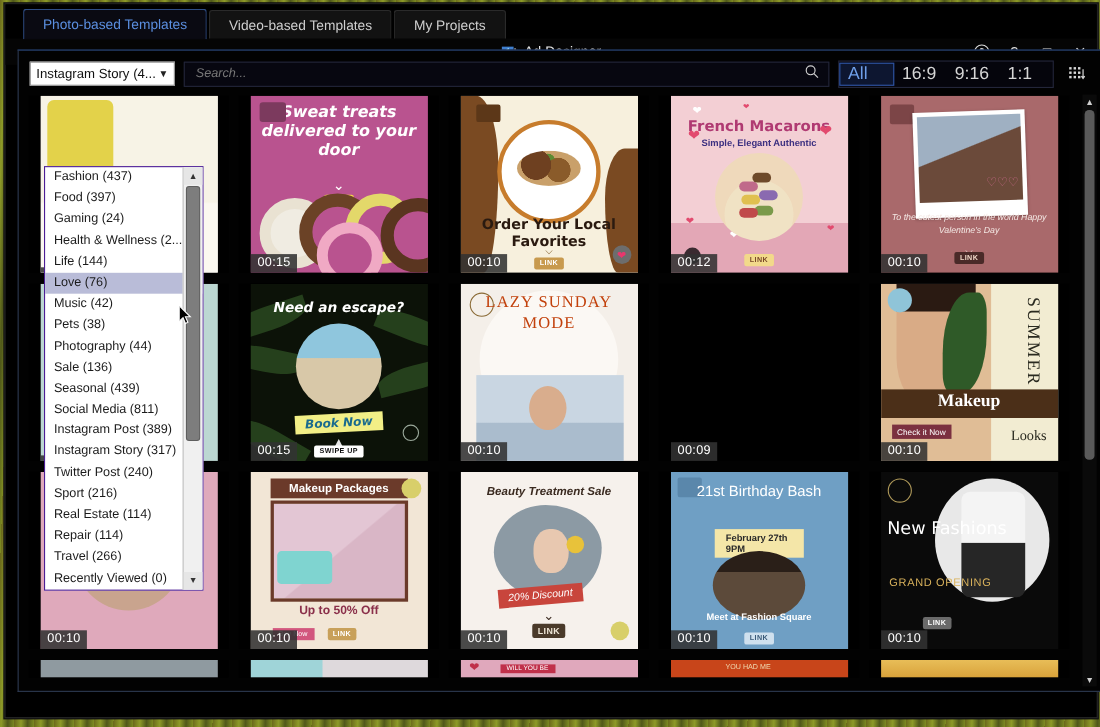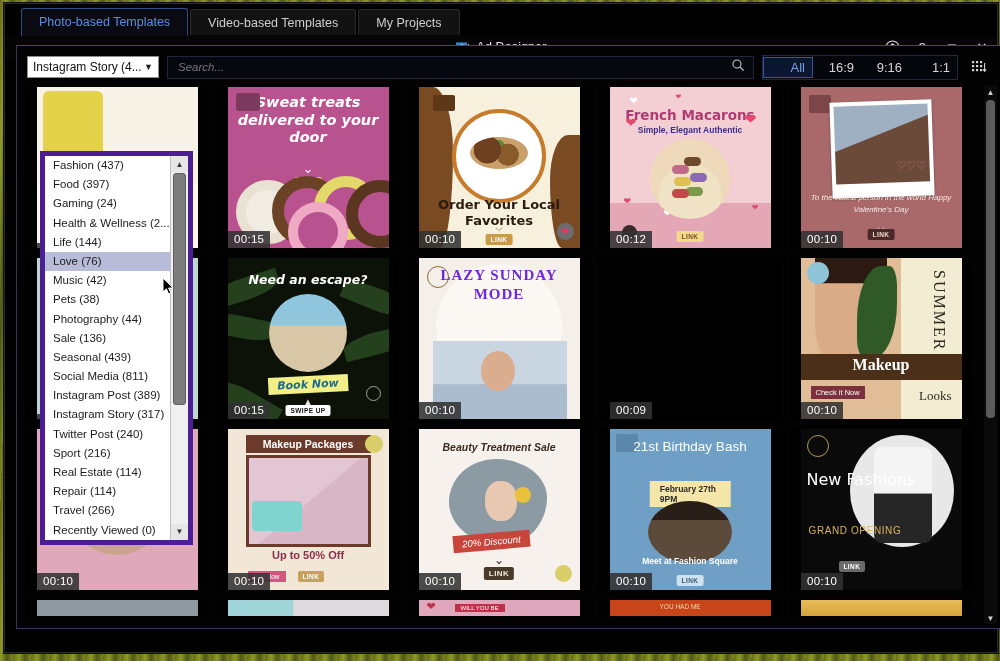--- a/index.html
+++ b/index.html
@@ -81,22 +81,22 @@
     color:#cfcfcf;font-size:11.5px;font-style:italic;
     font-family:"Liberation Sans", sans-serif;
   }
   #search-input::placeholder{color:#777;font-style:italic;}
   .search-icon{color:#cfcfcf;}
   #ratio-group{
     display:flex;align-items:center;height:23px;
     border:1px solid #23263a;background:#05050c;
   }
   .ratio-btn{
-    min-width:34px;height:21px;line-height:21px;text-align:right;
-    font-size:13px;color:#d6d6d6;padding:0 7px;
+    min-width:34px;height:21px;line-height:21px;text-align:left;
+    font-size:16px;color:#d6d6d6;padding:0 7px;
   }
   .ratio-btn.active{
     color:#6f9fe8;background:#0d1630;
     border:1px solid #2f55a5;height:19px;line-height:19px;
   }
   #grid-icon-btn{
     width:26px;height:23px;display:flex;align-items:center;justify-content:center;
   }
   
   #grid-area{
@@ -180,22 +180,22 @@
     font-size:12.5px;font-style:italic;font-weight:bold;font-family:"DejaVu Sans",sans-serif;}
   .c-escape .circ{position:absolute;left:50%;top:36px;transform:translateX(-50%);
     width:78px;height:78px;border-radius:50%;
     background:linear-gradient(#8fc6dd 0 40%,#d8c8a8 41% 100%);}
   .c-escape .btn{position:absolute;left:50%;top:118px;transform:translateX(-50%) rotate(-3deg);
     background:#f2ef86;color:#1a6b8e;font-style:italic;font-weight:bold;font-size:11px;
     padding:2px 9px;font-family:"DejaVu Sans",sans-serif;}
   .c-lazy{background:#f4efe9;}
   .c-lazy .circ{position:absolute;left:50%;top:6px;transform:translateX(-50%);
     width:126px;height:126px;border-radius:50%;background:#fbf8f4;}
-  .c-lazy .t1{position:absolute;left:0;right:0;top:8px;text-align:center;color:#6d28d9;
-    font-size:15px;line-height:1.28;letter-spacing:1px;font-family:"Liberation Serif",serif;font-weight:bold;}
+  .c-lazy .t1{position:absolute;left:0;right:0;top:8px;text-align:center;color:#c2410c;
+    font-size:15px;line-height:1.28;letter-spacing:1px;font-family:"Liberation Serif",serif;}
   .c-lazy .bed{position:absolute;left:14px;bottom:0;width:134px;height:78px;
     background:linear-gradient(#c9d6e2 0 55%,#aabccd 56% 100%);}
   .c-lazy .head{position:absolute;left:62px;bottom:28px;width:34px;height:40px;border-radius:50%;
     background:#d9ad8d;}
   .c-pasta{background:#fff;}
   .c-pasta .dish{position:absolute;left:-12px;top:6px;width:96px;height:96px;border-radius:50%;
     background:radial-gradient(circle at 40% 40%,#e8c86a 0 28%,transparent 29%),
                radial-gradient(circle at 62% 58%,#d9b257 0 22%,transparent 23%),
                radial-gradient(circle at 32% 66%,#4e7d2e 0 15%,transparent 16%),
                #f3f0e8;border:3px solid #efeae0;}
@@ -269,21 +269,21 @@
   #vscroll{
     position:absolute;right:3px;top:40px;width:13px;bottom:4px;background:#0a0a0a;
   }
   #vscroll .arw{height:12px;display:flex;align-items:center;justify-content:center;
     color:#cfcfcf;font-size:8px;}
   #vthumb{position:absolute;left:2px;right:2px;top:14px;height:318px;
     background:#5a5a5a;border-radius:4px;}
   
   #dropdown{
     position:absolute;left:23px;top:105px;width:143px;
-    background:#fff;border:5px solid #4c1d95;z-index:50;
+    background:#fff;border:1px solid #4c1d95;z-index:50;
     font-size:11.5px;color:#1b1b1b;
   }
   #dd-list{position:relative;}
   .dd-item{height:19.2px;line-height:19.2px;padding-left:8px;white-space:nowrap;
     overflow:hidden;}
   .dd-item.sel{background:#b9bcd8;}
   #dd-scroll{
     position:absolute;right:0;top:0;width:17px;height:100%;background:#f0f0f0;
     border-left:1px solid #c0c0c0;
   }

